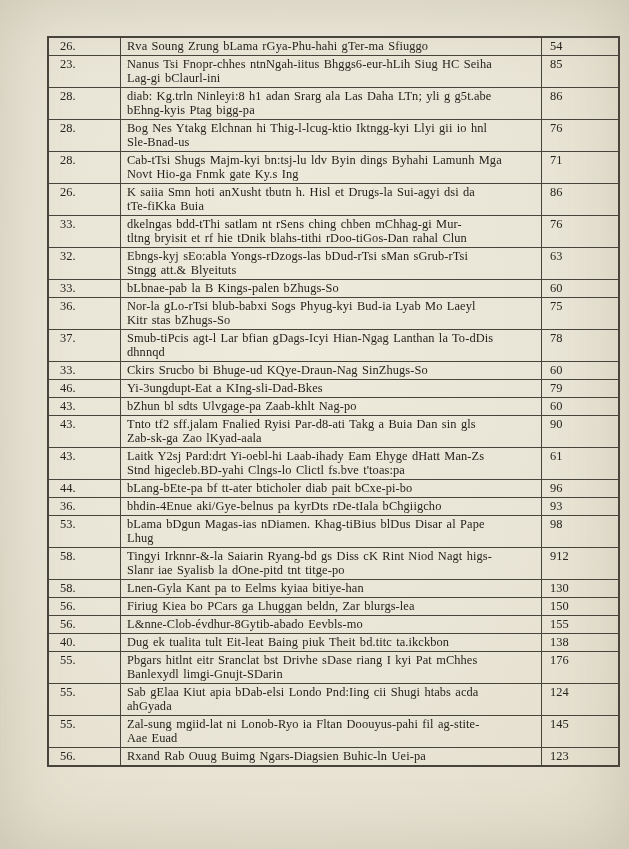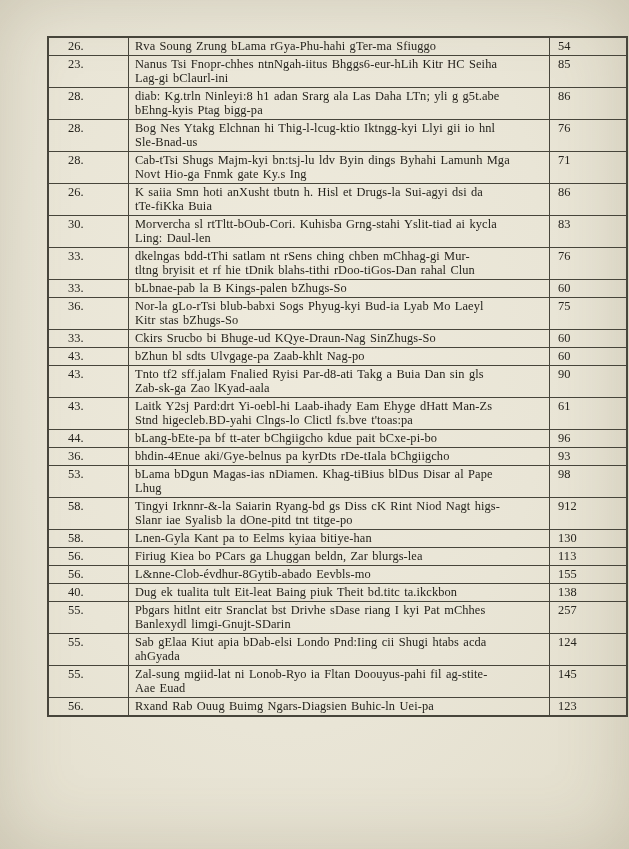--- a/index.html
+++ b/index.html
@@ -41,21 +41,21 @@
   .index-table td {
     vertical-align: top;
     font-size: 12.4px;
     line-height: 14px;
     padding: 1px 4px 2px 4px;
     letter-spacing: 0.1px;
     overflow: hidden;
   }
   td.col-no {
     width: 56px;
-    padding-left: 19px;
+    padding-left: 11px;
   }
   td.col-title {
     width: 408px;
     padding-left: 6px;
     padding-right: 6px;
     white-space: pre-line;
     word-spacing: 0.09em;
   }
   td.col-page {
     width: 64px;
@@ -69,21 +69,21 @@
   <table class="index-table">
     <tbody>
   <tr>
     <td class="col-no">26.</td>
     <td class="col-title">Rva Soung Zrung bLama rGya-Phu-hahi gTer-ma Sfiuggo</td>
     <td class="col-page">54</td>
   </tr>
 
   <tr>
     <td class="col-no">23.</td>
-    <td class="col-title">Nanus Tsi Fnopr-chhes ntnNgah-iitus Bhggs6-eur-hLih Kitr HC Seiha
+    <td class="col-title">Nanus Tsi Fnopr-chhes ntnNgah-iitus Bhggs6-eur-hLih Siug HC Seiha
 Lag-gi bClaurl-ini</td>
     <td class="col-page">85</td>
   </tr>
 
   <tr>
     <td class="col-no">28.</td>
     <td class="col-title">diab: Kg.trln Ninleyi:8 h1 adan Srarg ala Las Daha LTn; yli g g5t.abe
 bEhng-kyis Ptag bigg-pa</td>
     <td class="col-page">86</td>
   </tr>
@@ -102,55 +102,66 @@
     <td class="col-page">71</td>
   </tr>
 
   <tr>
     <td class="col-no">26.</td>
     <td class="col-title">K saiia Smn hoti anXusht tbutn h. Hisl et Drugs-la Sui-agyi dsi da
 tTe-fiKka Buia</td>
     <td class="col-page">86</td>
   </tr>
 
-  <tr>
-    <td class="col-no">30.</td>
-    <td class="col-title">Morvercha sl rtTltt-bOub-Cori. Kuhisba Grng-stahi Yslit-tiad ai kycla
-Ling: Daul-len</td>
-    <td class="col-page">83</td>
-  </tr>
 
   <tr>
     <td class="col-no">33.</td>
     <td class="col-title">dkelngas bdd-tThi satlam nt rSens ching chben mChhag-gi Mur-
 tltng bryisit et rf hie tDnik blahs-tithi rDoo-tiGos-Dan rahal Clun</td>
     <td class="col-page">76</td>
   </tr>
 
+  <tr>
+    <td class="col-no">32.</td>
+    <td class="col-title">Ebngs-kyj sEo:abla Yongs-rDzogs-las bDud-rTsi sMan sGrub-rTsi
+Stngg att.&amp; Blyeituts</td>
+    <td class="col-page">63</td>
+  </tr>
 
   <tr>
     <td class="col-no">33.</td>
     <td class="col-title">bLbnae-pab la B Kings-palen bZhugs-So</td>
     <td class="col-page">60</td>
   </tr>
 
   <tr>
     <td class="col-no">36.</td>
     <td class="col-title">Nor-la gLo-rTsi blub-babxi Sogs Phyug-kyi Bud-ia Lyab Mo Laeyl
 Kitr stas bZhugs-So</td>
     <td class="col-page">75</td>
   </tr>
 
+  <tr>
+    <td class="col-no">37.</td>
+    <td class="col-title">Smub-tiPcis agt-l Lar bfian gDags-Icyi Hian-Ngag Lanthan la To-dDis
+dhnnqd</td>
+    <td class="col-page">78</td>
+  </tr>
 
   <tr>
     <td class="col-no">33.</td>
     <td class="col-title">Ckirs Srucbo bi Bhuge-ud KQye-Draun-Nag SinZhugs-So</td>
     <td class="col-page">60</td>
   </tr>
 
+  <tr>
+    <td class="col-no">46.</td>
+    <td class="col-title">Yi-3ungdupt-Eat a KIng-sli-Dad-Bkes</td>
+    <td class="col-page">79</td>
+  </tr>
 
   <tr>
     <td class="col-no">43.</td>
     <td class="col-title">bZhun bl sdts Ulvgage-pa Zaab-khlt Nag-po</td>
     <td class="col-page">60</td>
   </tr>
 
   <tr>
     <td class="col-no">43.</td>
     <td class="col-title">Tnto tf2 sff.jalam Fnalied Ryisi Par-d8-ati Takg a Buia Dan sin gls
@@ -160,21 +171,21 @@
 
   <tr>
     <td class="col-no">43.</td>
     <td class="col-title">Laitk Y2sj Pard:drt Yi-oebl-hi Laab-ihady Eam Ehyge dHatt Man-Zs
 Stnd higecleb.BD-yahi Clngs-lo Clictl fs.bve t'toas:pa</td>
     <td class="col-page">61</td>
   </tr>
 
   <tr>
     <td class="col-no">44.</td>
-    <td class="col-title">bLang-bEte-pa bf tt-ater bChgiigcho kdue pait bCxe-pi-bo</td>
+    <td class="col-title">bLang-bEte-pa bf tt-ater bticholer diab pait bCxe-pi-bo</td>
     <td class="col-page">96</td>
   </tr>
 
   <tr>
     <td class="col-no">36.</td>
     <td class="col-title">bhdin-4Enue aki/Gye-belnus pa kyrDts rDe-tIala bChgiigcho</td>
     <td class="col-page">93</td>
   </tr>
 
   <tr>
@@ -193,40 +204,40 @@
 
   <tr>
     <td class="col-no">58.</td>
     <td class="col-title">Lnen-Gyla Kant pa to Eelms kyiaa bitiye-han</td>
     <td class="col-page">130</td>
   </tr>
 
   <tr>
     <td class="col-no">56.</td>
     <td class="col-title">Firiug Kiea bo PCars ga Lhuggan beldn, Zar blurgs-lea</td>
-    <td class="col-page">113</td>
+    <td class="col-page">150</td>
   </tr>
 
   <tr>
     <td class="col-no">56.</td>
     <td class="col-title">L&amp;nne-Clob-évdhur-8Gytib-abado Eevbls-mo</td>
     <td class="col-page">155</td>
   </tr>
 
   <tr>
     <td class="col-no">40.</td>
     <td class="col-title">Dug ek tualita tult Eit-leat Baing piuk Theit bd.titc ta.ikckbon</td>
     <td class="col-page">138</td>
   </tr>
 
   <tr>
     <td class="col-no">55.</td>
     <td class="col-title">Pbgars hitlnt eitr Sranclat bst Drivhe sDase riang I kyi Pat mChhes
 Banlexydl limgi-Gnujt-SDarin</td>
-    <td class="col-page">257</td>
+    <td class="col-page">176</td>
   </tr>
 
   <tr>
     <td class="col-no">55.</td>
     <td class="col-title">Sab gElaa Kiut apia bDab-elsi Londo Pnd:Iing cii Shugi htabs acda
 ahGyada</td>
     <td class="col-page">124</td>
   </tr>
 
   <tr>

